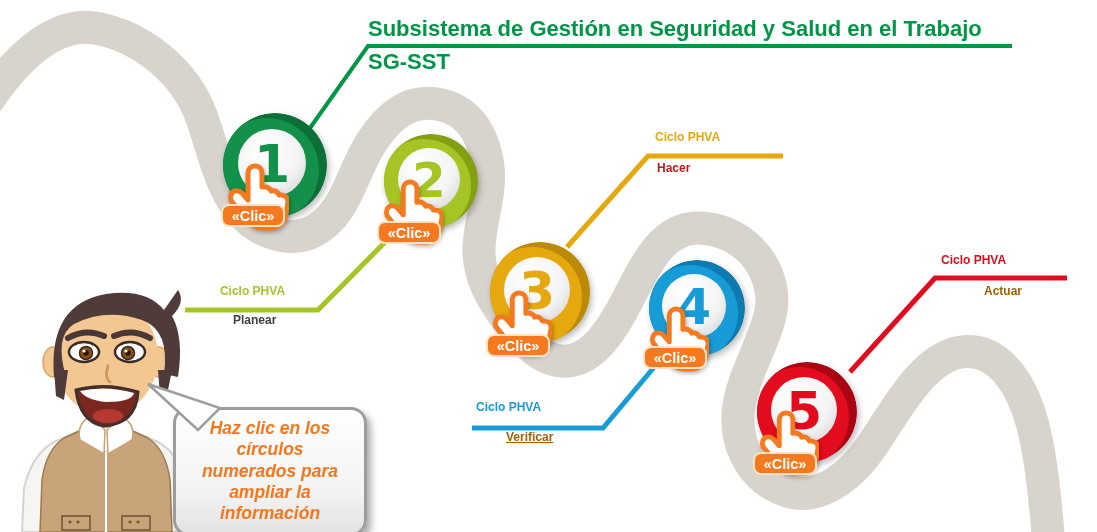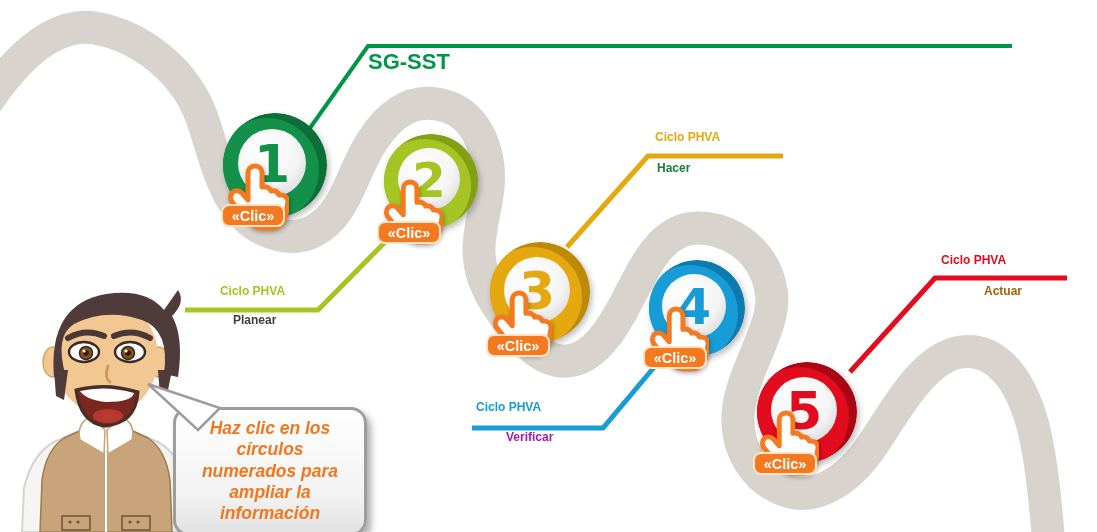--- a/index.html
+++ b/index.html
@@ -148,30 +148,31 @@
     <g>
       <rect x="644" y="347" width="62" height="21" rx="7" stroke="#ffe3c4" stroke-width="2" fill="#f4791f"></rect>
       <text x="675" y="363" class="pill-txt">«Clic»</text>
     </g>
     <g>
       <rect x="754" y="453" width="62" height="21" rx="7" stroke="#ffe3c4" stroke-width="2" fill="#f4791f"></rect>
       <text x="785" y="469" class="pill-txt">«Clic»</text>
     </g>
   </svg>
 
+  <div class="title-line1" style="color: rgb(0, 150, 71);">Subsistema de Gestión en Seguridad y Salud en el Trabajo</div>
   <div class="title-line2" style="color: rgb(0, 150, 71); text-align: right;">SG-SST</div>
 
   <div class="lbl center" style="left: 187px; top: 284px; color: rgb(165, 197, 37);">Ciclo PHVA</div>
   <div class="lbl" style="left: 233px; top: 313px; color: #404040;">Planear</div>
 
   <div class="lbl" style="left: 655px; top: 130px; color: rgb(229, 168, 15);">Ciclo PHVA</div>
-  <div class="lbl" style="left: 657px; top: 161px; color: #15803d;">Hacer</div>
+  <div class="lbl" style="left: 657px; top: 161px; color: #b91c1c;">Hacer</div>
 
   <div class="lbl" style="left: 476px; top: 400px; color: rgb(24, 156, 216);">Ciclo PHVA</div>
-  <div class="lbl" style="left: 506px; top: 430px; color: #a21caf;">Verificar</div>
+  <div class="lbl" style="left: 506px; top: 430px; color: #a16207; text-decoration: underline;">Verificar</div>
 
   <div class="lbl" style="left: 941px; top: 253px; color: rgb(227, 11, 30);">Ciclo PHVA</div>
   <div class="lbl" style="left: 984px; top: 284px; color: #a16207;">Actuar</div>
 
   <svg class="character" width="200" height="250" viewBox="0 0 200 250">
 
     <path d="M16,250 L18,206 Q26,172 48,160 L78,147 Q100,162 122,147 L152,160 Q174,172 182,206 L184,250 Z" fill="#f6f5f3" stroke="#d6d4d0" stroke-width="2"></path>
 
     <path d="M34,250 L36,198 Q40,168 58,156 L80,146 L99,170 L99,250 Z" fill="#c9a379" stroke="#9b7c4e" stroke-width="1.5"></path>
     <path d="M166,250 L164,198 Q160,168 142,156 L120,146 L101,170 L101,250 Z" fill="#c9a379" stroke="#9b7c4e" stroke-width="1.5"></path>

